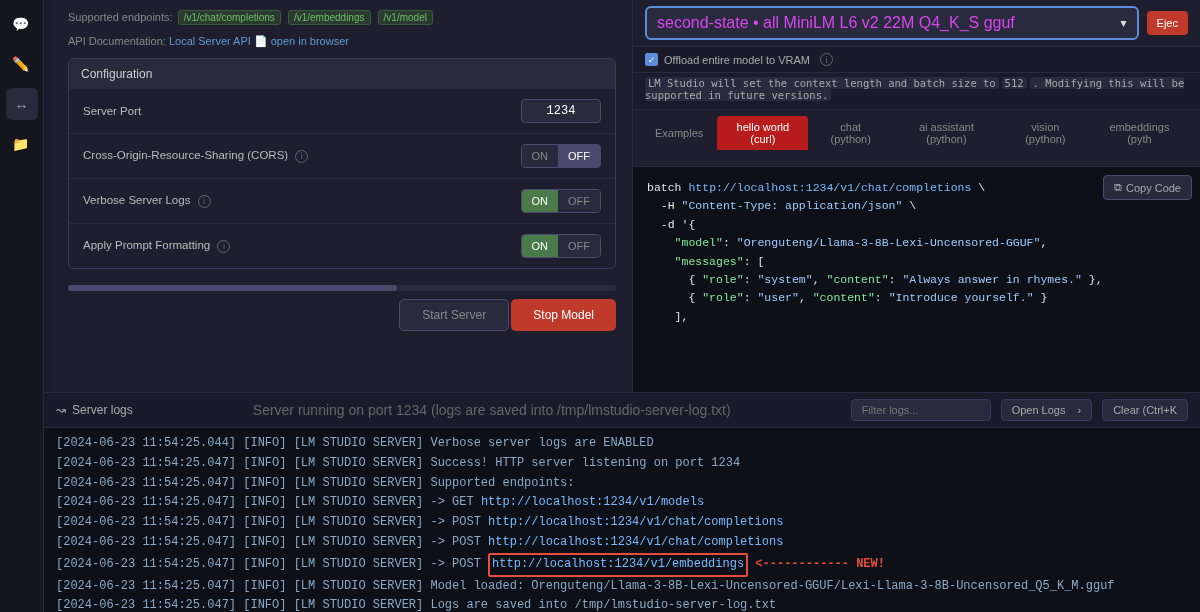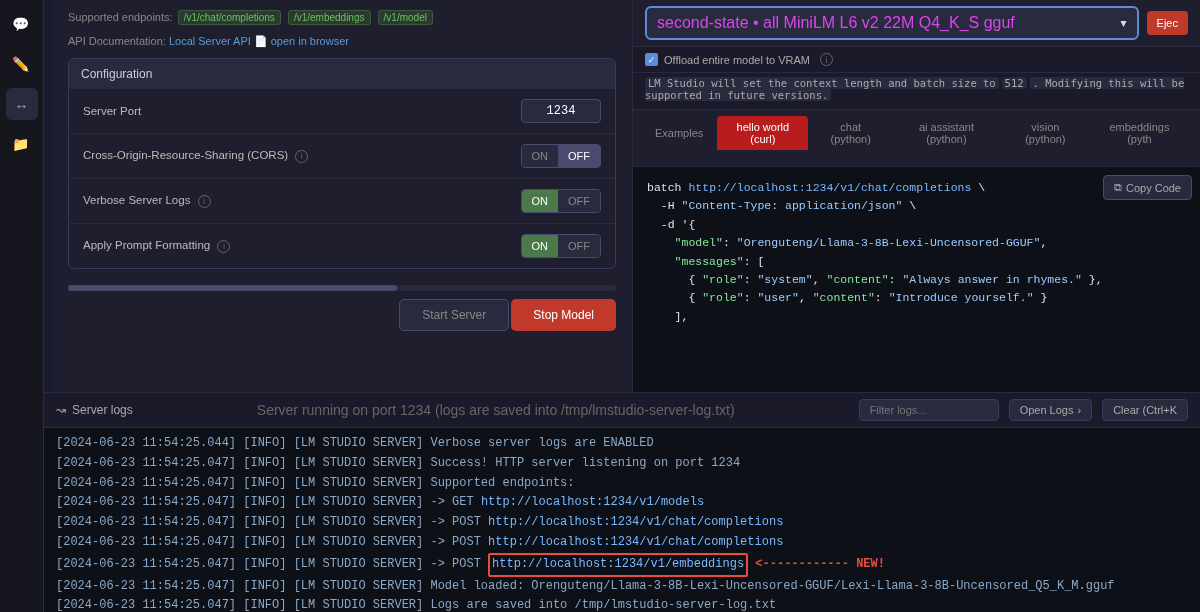--- a/index.html
+++ b/index.html
@@ -398,21 +398,21 @@
     .open-logs-btn {
       background: #2a2a3e;
       color: #aaa;
       border: 1px solid #3a3a5e;
       border-radius: 4px;
       padding: 4px 10px;
       font-size: 11px;
       cursor: pointer;
       display: flex;
       align-items: center;
-      gap: 4px;
+      gap: 12px;
     }
     .clear-btn {
       background: #2a2a3e;
       color: #aaa;
       border: 1px solid #3a3a5e;
       border-radius: 4px;
       padding: 4px 10px;
       font-size: 11px;
       cursor: pointer;
     }

